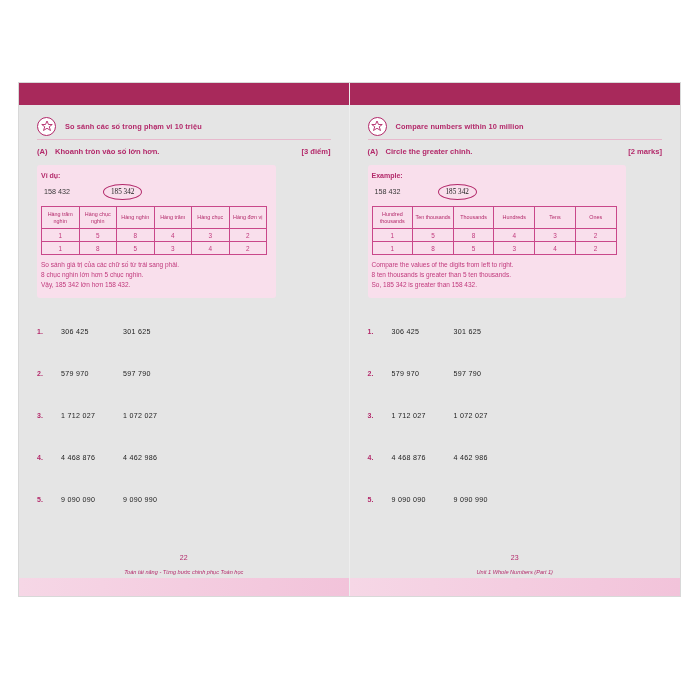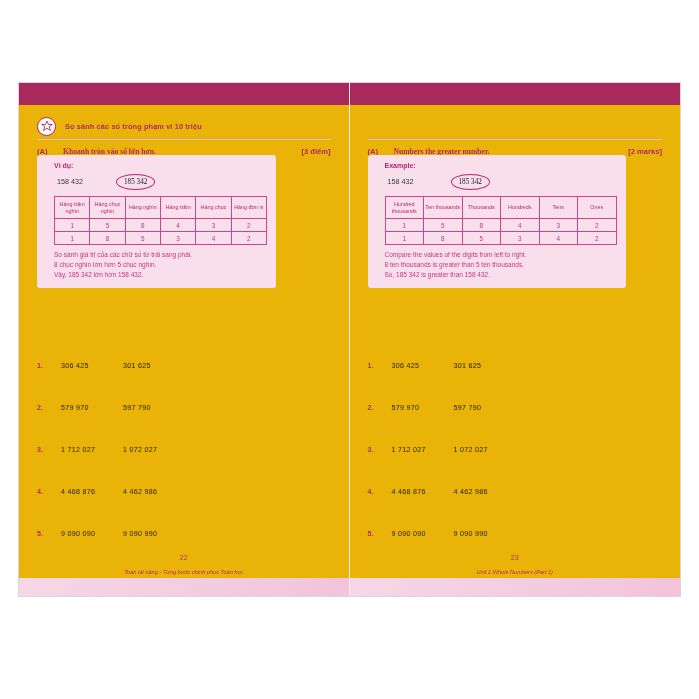--- a/index.html
+++ b/index.html
@@ -20,21 +20,21 @@
     left: 18px; top: 82px;
     width: 663px; height: 515px;
     background: #ffffff;
     border: 1px solid #d8d8d8;
     display: flex;
   }
   .page-half {
     position: relative;
     width: 331.5px;
     height: 100%;
-    background: #eab308;
+    background: #e5e5e5;
     overflow: hidden;
   }
   .page-half.left { border-right: 1px solid #eeeeee; }
 
   
   .top-band {
     position: absolute;
     left: 0; right: 0; top: 0;
     height: 22px;
     background: #a8295b;
@@ -81,32 +81,32 @@
   .section-line {
     position: absolute;
     left: 18px; right: 18px;
     top: 64px;
     height: 14px;
     font-size: 7.6px;
     font-weight: bold;
     color: #b3296a;
   }
   .section-letter { position: absolute; left: 0; top: 0; }
-  .section-text { position: absolute; left: 26px; top: 0; font-family: Liberation Serif, serif; }
+  .section-text { position: absolute; left: 18px; top: 0; }
   .section-marks { position: absolute; right: 0; top: 0; }
 
   
   .example-box {
     position: absolute;
     left: 18px;
-    top: 72px;
+    top: 82px;
     width: 239px;
     background: #f9dfec;
     border-radius: 3px;
-    padding: 7px 9px 8px 17px;
+    padding: 7px 9px 8px 4px;
   }
   .example-box.en { width: 258px; }
   .example-label {
     font-size: 7px;
     font-weight: bold;
     color: #b3296a;
     margin-bottom: 5px;
   }
   .example-nums {
     position: relative;
@@ -156,21 +156,20 @@
     font-size: 6.5px;
     color: #c0397c;
     line-height: 1.55;
   }
 
   
   .qlist {
     position: absolute;
     left: 18px; right: 24px;
     top: 245px;
-    margin-top: 34px;
   }
   .qrow {
     position: relative;
     height: 42px;
     font-size: 7.1px;
     color: #222222;
   }
   .qnum {
     position: absolute;
     left: 0; top: 0;
@@ -301,25 +300,33 @@
       </div>
 
       <div class="page-no">22</div>
       <div class="footer-text">Toán tài năng - Từng bước chinh phục Toán học</div>
       <div class="footer-band"></div>
     </div>
 
     <div class="page-half right">
       <div class="top-band alt"></div>
 
+      <div class="chapter-head">
+        <div class="star-badge">
+          <svg width="12" height="12" viewBox="0 0 24 24" aria-hidden="true">
+            <polygon points="12,2 15,9 22.5,9 16.5,13.5 19,21 12,16.5 5,21 7.5,13.5 1.5,9 9,9" fill="none" stroke="#b3296a" stroke-width="1.8" stroke-linejoin="round"></polygon>
+          </svg>
+        </div>
+        <div class="chapter-title">Compare numbers within 10 million</div>
+      </div>
       <div class="head-rule"></div>
 
       <div class="section-line">
         <span class="section-letter">(A)</span>
-        <span class="section-text">Numbers the greater number.</span>
+        <span class="section-text">Circle the greater chinh.</span>
         <span class="section-marks">[2 marks]</span>
       </div>
 
       <div class="example-box en">
         <div class="example-label">Example:</div>
         <div class="example-nums">
           <span class="num-a">158 432</span>
           <span class="num-b">185 342</span>
         </div>
         <table class="pv">

